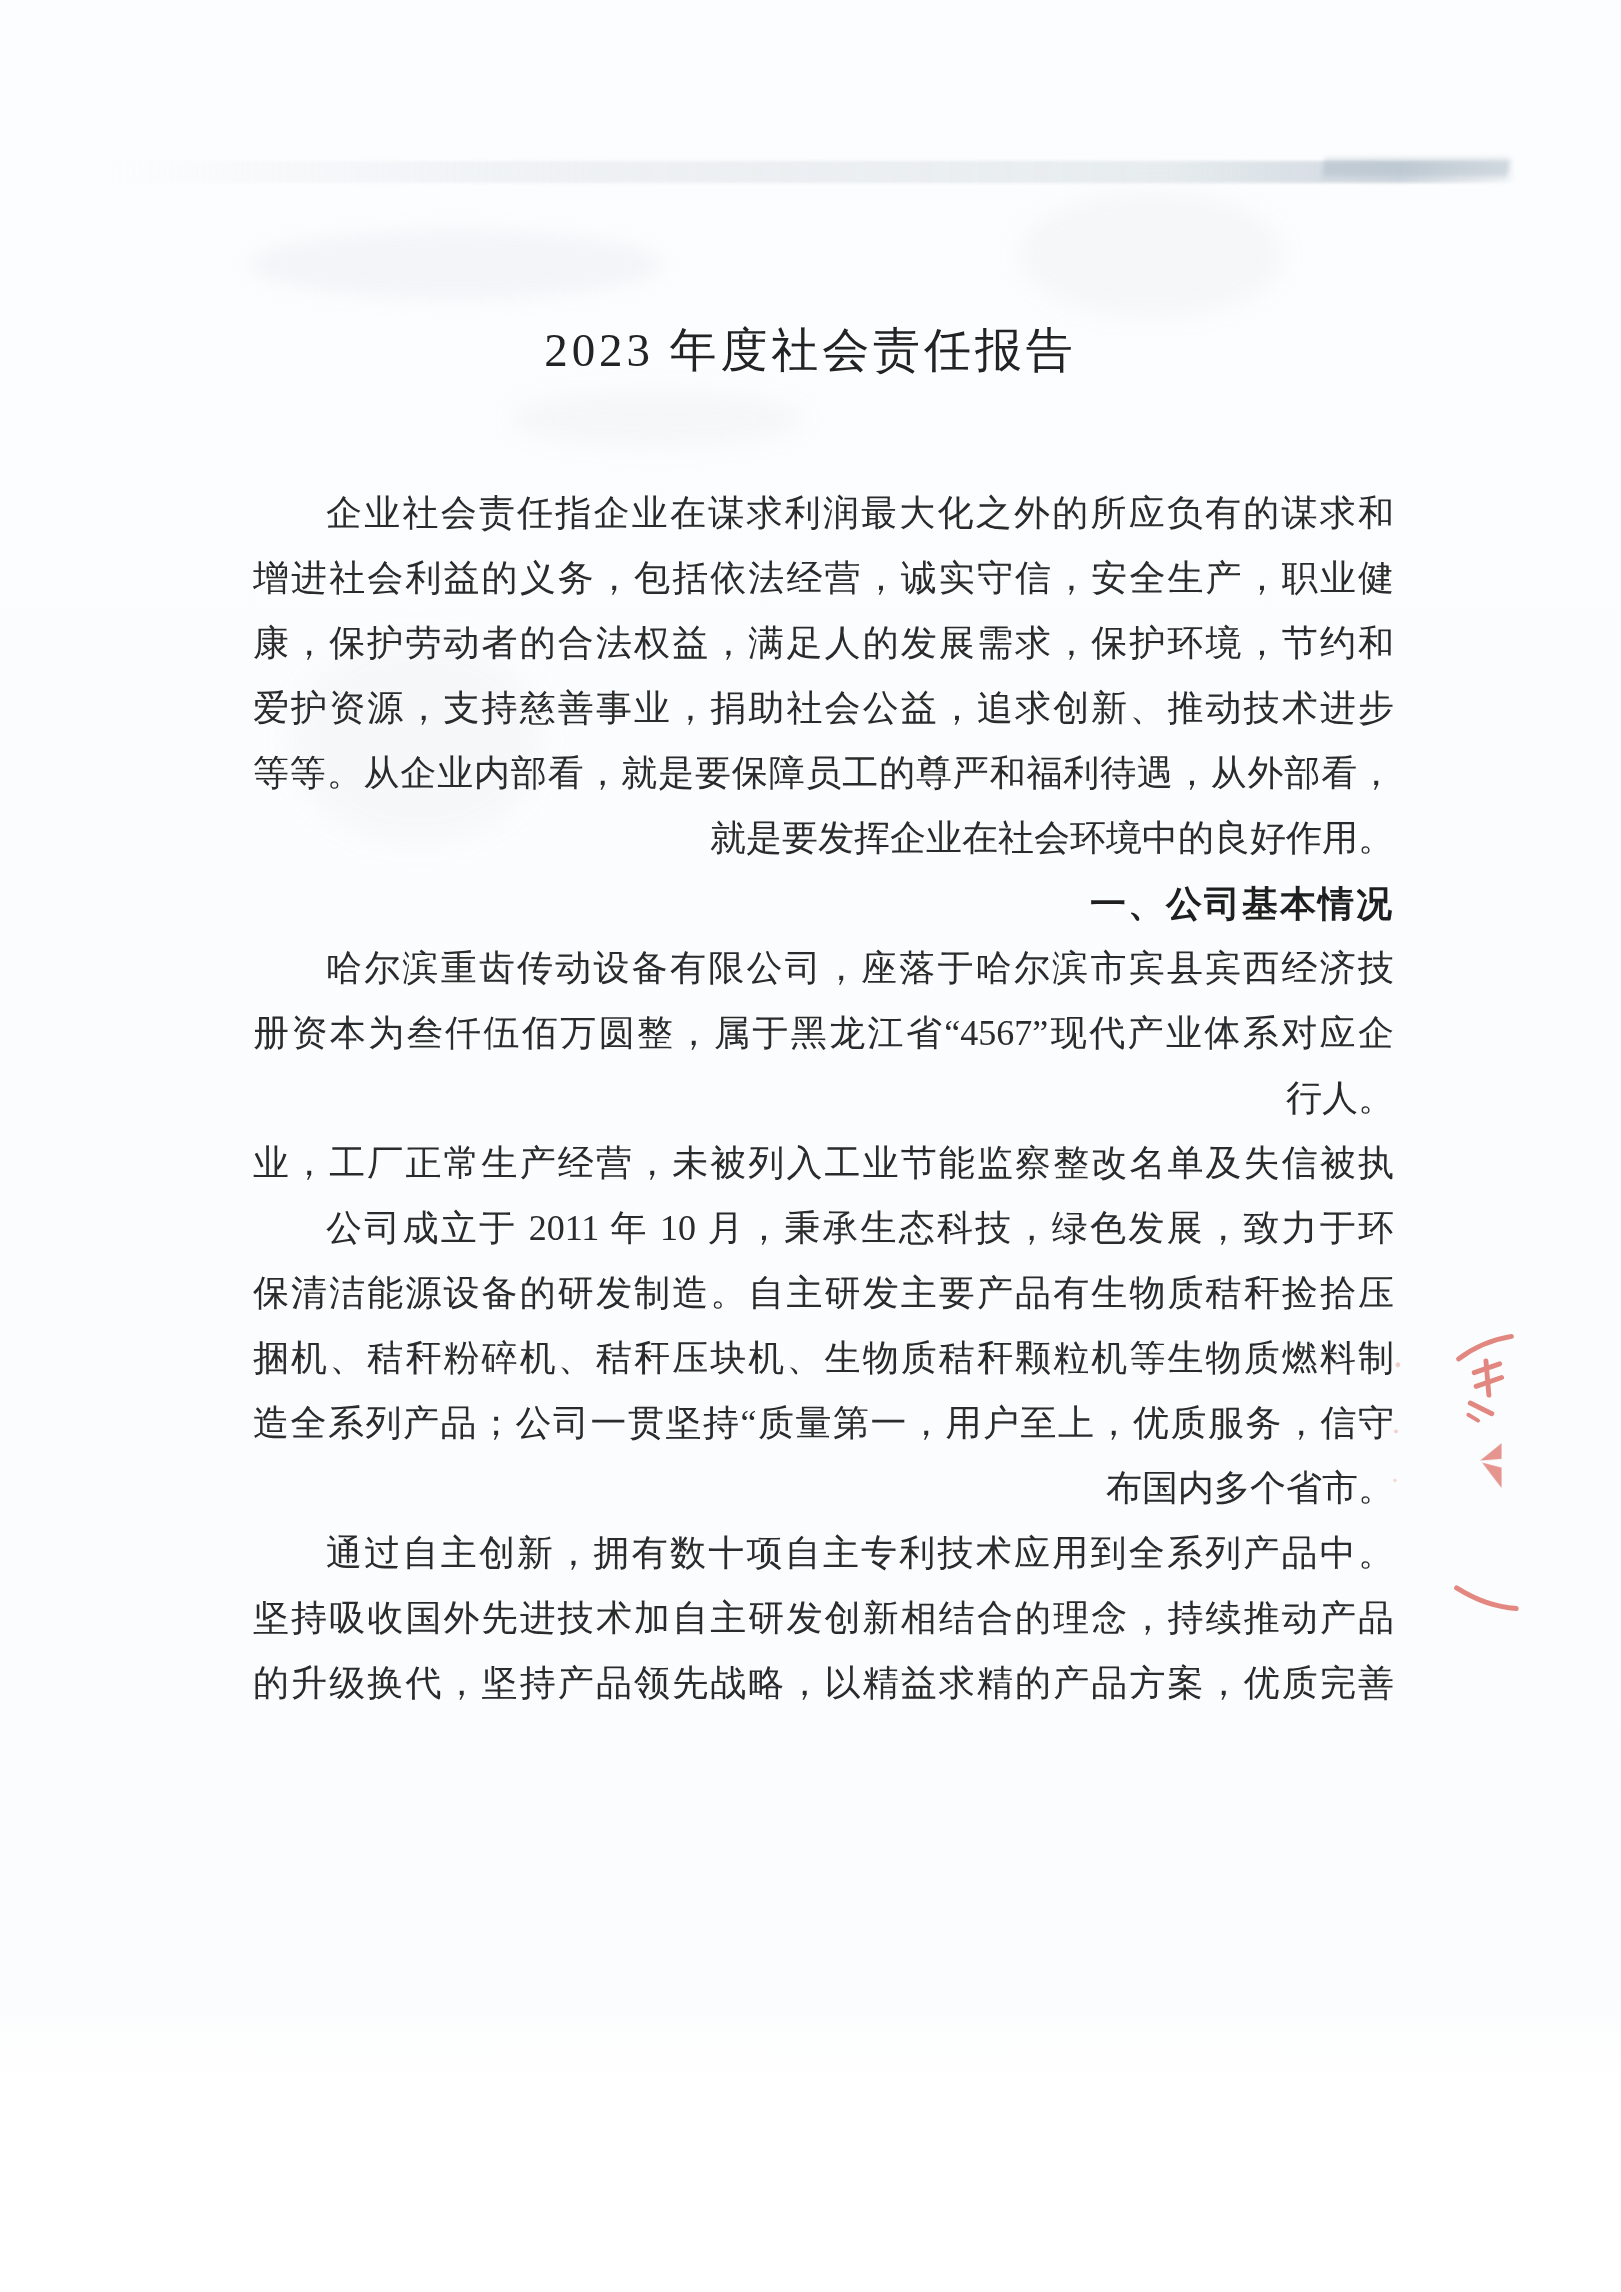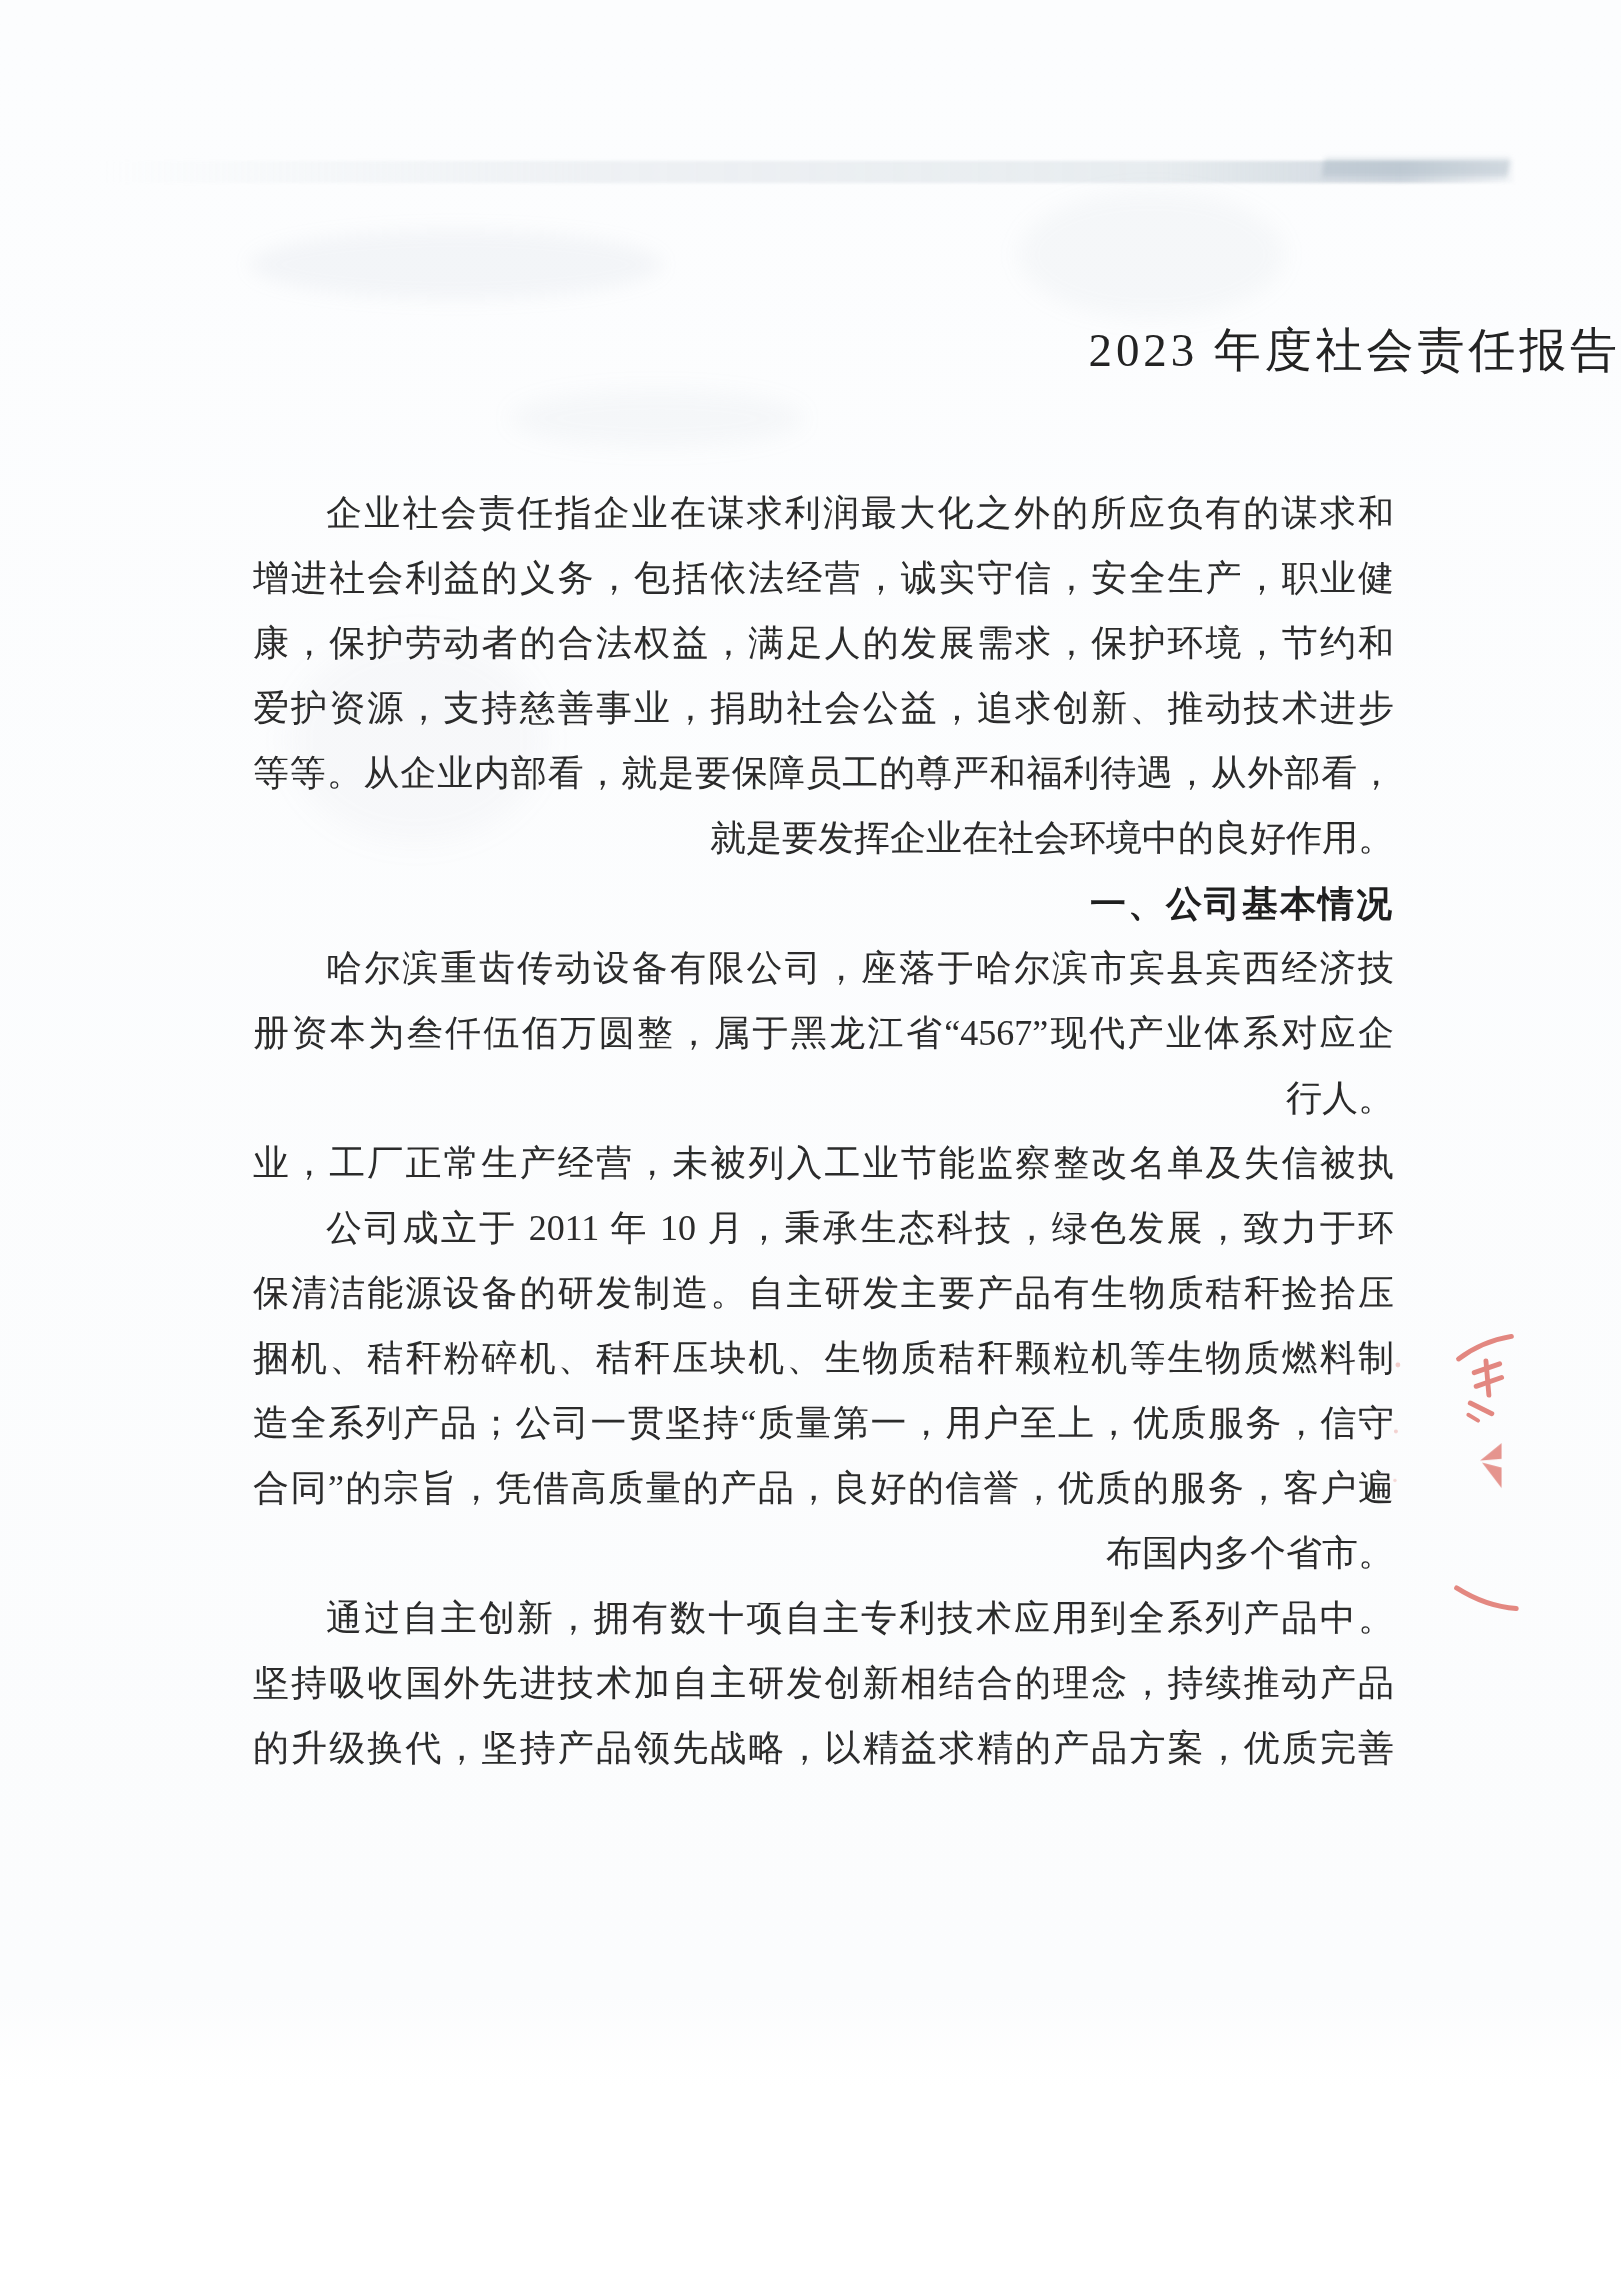--- a/index.html
+++ b/index.html
@@ -30,21 +30,21 @@
     transform:skewX(-8deg);
   }
   .ghost{position:absolute;border-radius:50%;}
   .g1{left:250px;top:230px;width:412px;height:69px;background:rgba(158,170,184,0.09);filter:blur(8.8px);}
   .g2{left:510px;top:390px;width:294px;height:57px;background:rgba(158,170,184,0.07);filter:blur(10.8px);}
   .g3{left:289px;top:637px;width:255px;height:206px;background:rgba(150,165,180,0.05);filter:blur(13.7px);}
   .g4{left:1019px;top:191px;width:265px;height:127px;background:rgba(158,170,184,0.07);filter:blur(10.8px);}
   
   .doc-title{
     position:absolute;left:0;top:316px;width:100%;margin:0;
-    text-align:right;
+    text-align:center;
     font-size:47px;line-height:69px;font-weight:400;
     letter-spacing:3.9px;color:#232323;
   }
   
   .doc-body{
     position:absolute;left:253px;top:481px;width:1141px;
   }
   .line{
     height:65px;line-height:65px;
     font-size:36px;color:#2b2b2b;
@@ -84,21 +84,20 @@
       <div class="line">就是要发挥企业在社会环境中的良好作用。</div>
       <div class="line heading">一、公司基本情况</div>
       <div class="line indent fill">哈尔滨重齿传动设备有限公司，座落于哈尔滨市宾县宾西经济技</div>
       <div class="line fill">册资本为叁仟伍佰万圆整，属于黑龙江省“4567”现代产业体系对应企</div>
       <div class="line">行人。</div>
       <div class="line fill">业，工厂正常生产经营，未被列入工业节能监察整改名单及失信被执</div>
       <div class="line indent fill">公司成立于 2011 年 10 月，秉承生态科技，绿色发展，致力于环</div>
       <div class="line fill">保清洁能源设备的研发制造。自主研发主要产品有生物质秸秆捡拾压</div>
       <div class="line fill">捆机、秸秆粉碎机、秸秆压块机、生物质秸秆颗粒机等生物质燃料制</div>
       <div class="line fill">造全系列产品；公司一贯坚持“质量第一，用户至上，优质服务，信守</div>
-      <div class="line fill">合同”的宗旨，凭借高质量的产品，良好的信誉，优质的服务，客户遍</div>
       <div class="line">布国内多个省市。</div>
       <div class="line indent fill">通过自主创新，拥有数十项自主专利技术应用到全系列产品中。</div>
       <div class="line fill">坚持吸收国外先进技术加自主研发创新相结合的理念，持续推动产品</div>
       <div class="line fill">的升级换代，坚持产品领先战略，以精益求精的产品方案，优质完善</div>
     </main>
 
   <svg class="stamp" viewBox="0 0 234 340" xmlns="http://www.w3.org/2000/svg">
     <g stroke="#dc675e" stroke-width="5" stroke-linecap="round" fill="none" opacity="0.78">
 
       <path d="M 68 56 Q 92 38 122 33"></path>

